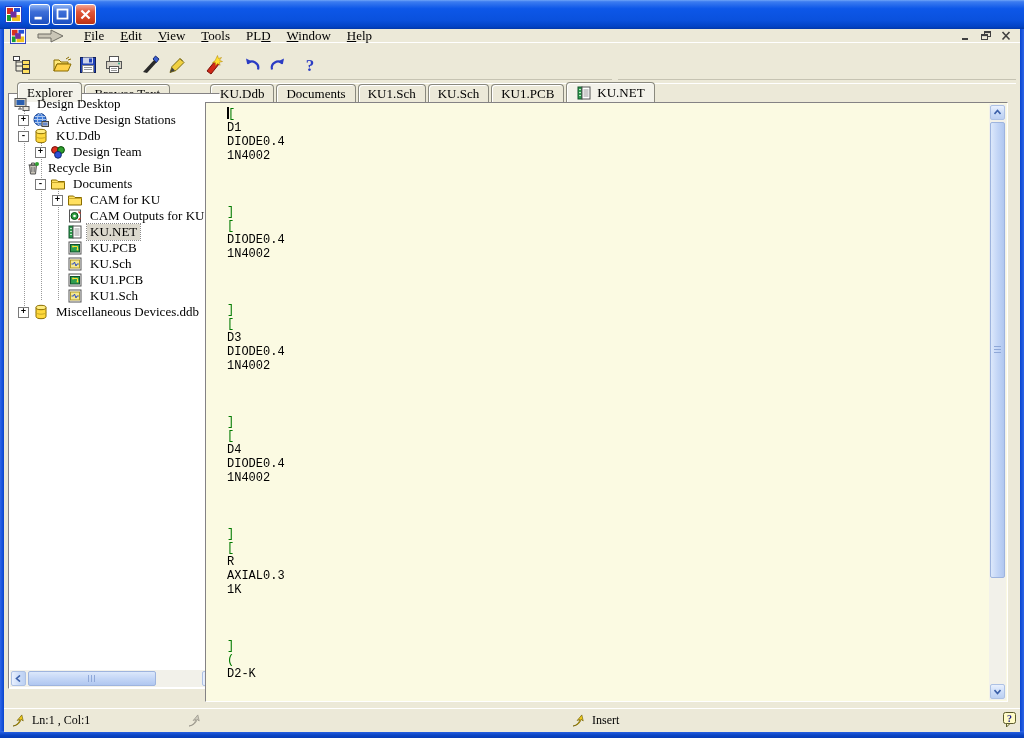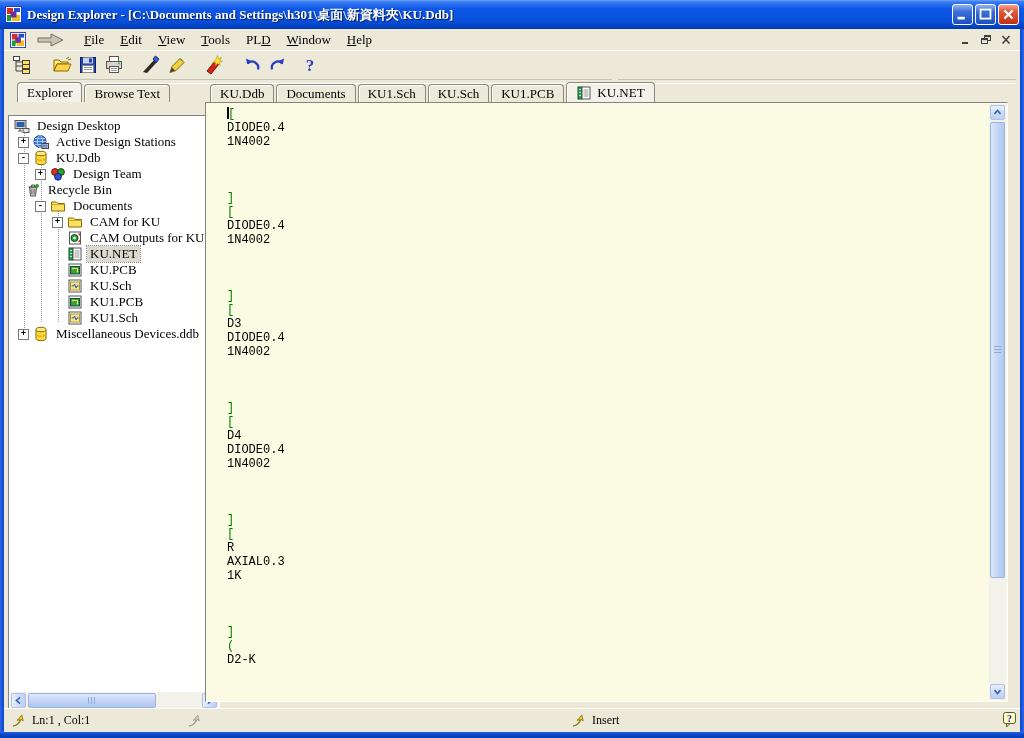--- a/index.html
+++ b/index.html
@@ -19,21 +19,21 @@
     display:flex;align-items:center;justify-content:center;box-sizing:border-box;}
   .win-btn.minmax{background:linear-gradient(180deg,#8FB4F4 0%,#3E6FD8 35%,#2558C8 80%,#1C4FC0 100%);}
   .win-btn.close{background:linear-gradient(180deg,#F2A492 0%,#E0573A 35%,#CC3D1E 80%,#B83315 100%);}
 
   
   .wb-left,.wb-right{position:absolute;top:29px;bottom:0;width:4px;background:linear-gradient(90deg,#2E66E8,#0845CF);}
   .wb-left{left:0;} .wb-right{right:0;background:linear-gradient(90deg,#0845CF,#2E66E8);}
   .wb-bottom{position:absolute;left:0;bottom:0;width:1024px;height:7px;background:linear-gradient(180deg,#2E66E8,#0A44C4 60%,#063BB4);}
 
   
-  .menubar{position:absolute;left:4px;top:29px;width:1016px;height:22px;display:flex;align-items:center;
+  .menubar{position:absolute;left:4px;top:29px;width:1016px;height:14px;display:flex;align-items:center;
     background:#ECE9D8;border-bottom:1px solid #fff;box-sizing:border-box;padding-left:4px;}
   .menubar .app-icon-sm{width:16px;height:16px;margin:0 10px 0 2px;}
   .menu-drop-arrow{width:30px;height:14px;margin-right:10px;}
   .menu-item{font-size:13px;padding:2px 8px;color:#000;cursor:default;}
   .mdi-btns{margin-left:auto;display:flex;gap:3px;padding-right:6px;}
   .mdi-btn{width:17px;height:14px;display:flex;align-items:center;justify-content:center;}
 
   
   .toolbar{position:absolute;left:4px;top:51px;width:1016px;height:27px;display:flex;align-items:center;padding-left:5px;box-sizing:border-box;}
   .tb-btn{width:24px;height:23px;display:flex;align-items:center;justify-content:center;border:1px solid transparent;}
@@ -42,21 +42,21 @@
 
   
   .tabs{position:absolute;top:82px;height:20px;display:flex;align-items:flex-end;}
   .tab{height:18px;box-sizing:border-box;display:flex;align-items:center;background:#ECE9D8;
     border:1px solid #8A897E;border-bottom:none;border-radius:4px 4px 0 0;
     box-shadow:inset 1px 1px 0 #FFF;padding:0 9px;margin-right:2px;font-size:13px;white-space:nowrap;cursor:default;}
   .tab.active{height:20px;background:#F3F2EA;position:relative;z-index:2;}
   .tab .icon{width:16px;height:16px;margin-right:5px;}
 
   
-  .left-panel{position:absolute;left:8px;top:115px;width:212px;height:596px;background:#fff;
+  .left-panel{position:absolute;left:8px;top:93px;width:212px;height:596px;background:#fff;
     border:1px solid;border-color:#848284 #FFF #FFF #848284;box-sizing:border-box;}
   .tree{position:absolute;left:1px;top:2px;right:1px;bottom:20px;overflow:hidden;font-size:13px;}
   .trow{height:16px;display:flex;align-items:center;white-space:nowrap;position:relative;z-index:2;cursor:default;}
   .expander{width:11px;height:11px;box-sizing:border-box;border:1px solid #7A7A7A;background:#fff;
     font:bold 9px "Liberation Mono",monospace;line-height:8px;text-align:center;margin-right:4px;flex:none;}
   .tspacer{width:15px;flex:none;}
   .ticon{width:16px;height:16px;margin-right:4px;flex:none;}
   .tlabel{padding:0 3px;}
   .tlabel.selected{background:#DCD9CE;outline:1px dotted #8A8A8A;}
   .dotted-v{position:absolute;width:1px;border-left:1px dotted #9A9A9A;z-index:1;}
@@ -103,21 +103,20 @@
     <span class="icon app-icon">
         <svg viewBox="0 0 17 17" width="100%" height="100%">
           <rect x="0.5" y="0.5" width="16" height="16" fill="#fff" stroke="#2B3CC0"></rect>
           <rect x="2" y="2" width="6" height="6" fill="#D83020"></rect>
           <rect x="9" y="2" width="6" height="4" fill="#2050D8"></rect>
           <rect x="2" y="9" width="4" height="6" fill="#18A030"></rect>
           <rect x="7" y="9" width="8" height="6" fill="#F0C020"></rect>
           <rect x="5.5" y="5.5" width="6" height="6" fill="#7030A0"></rect>
         </svg>
       </span>
-    <span class="title-text">Design Explorer - [C:\Documents and Settings\h301\桌面\新資料夾\KU.Ddb]</span>
     <span class="win-btn minmax">
         <span class="icon">
           <svg viewBox="0 0 21 21" width="19" height="19">
             <rect x="5" y="13" width="8" height="3" fill="#fff"></rect>
           </svg>
         </span>
       </span>
     <span class="win-btn minmax">
         <span class="icon">
           <svg viewBox="0 0 21 21" width="19" height="19">
@@ -508,20 +507,21 @@
           <svg viewBox="0 0 7 7">
             <path d="M2 0.5L5.5 3.5L2 6.5" fill="none" stroke="#3A5FA8" stroke-width="1.6"></path>
           </svg>
         </span>
     </div>
   </div>
 
   <div class="editor-box">
     <div class="editor-text">
         <div class="line sym"><span class="cursor"></span>[</div>
+        <div class="line">D1</div>
         <div class="line">DIODE0.4</div>
         <div class="line">1N4002</div>
         <div class="line"></div>
         <div class="line"></div>
         <div class="line"></div>
         <div class="line sym">]</div>
         <div class="line sym">[</div>
         <div class="line">DIODE0.4</div>
         <div class="line">1N4002</div>
         <div class="line"></div>

